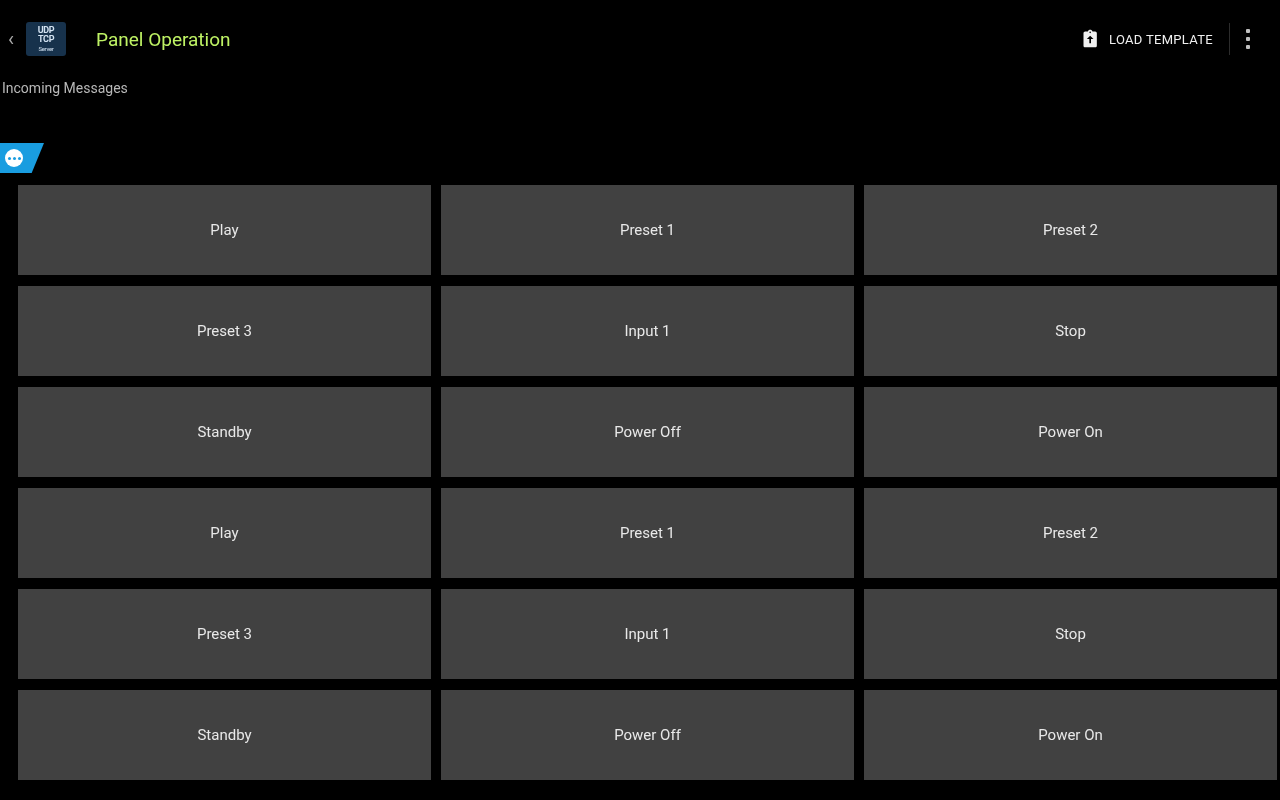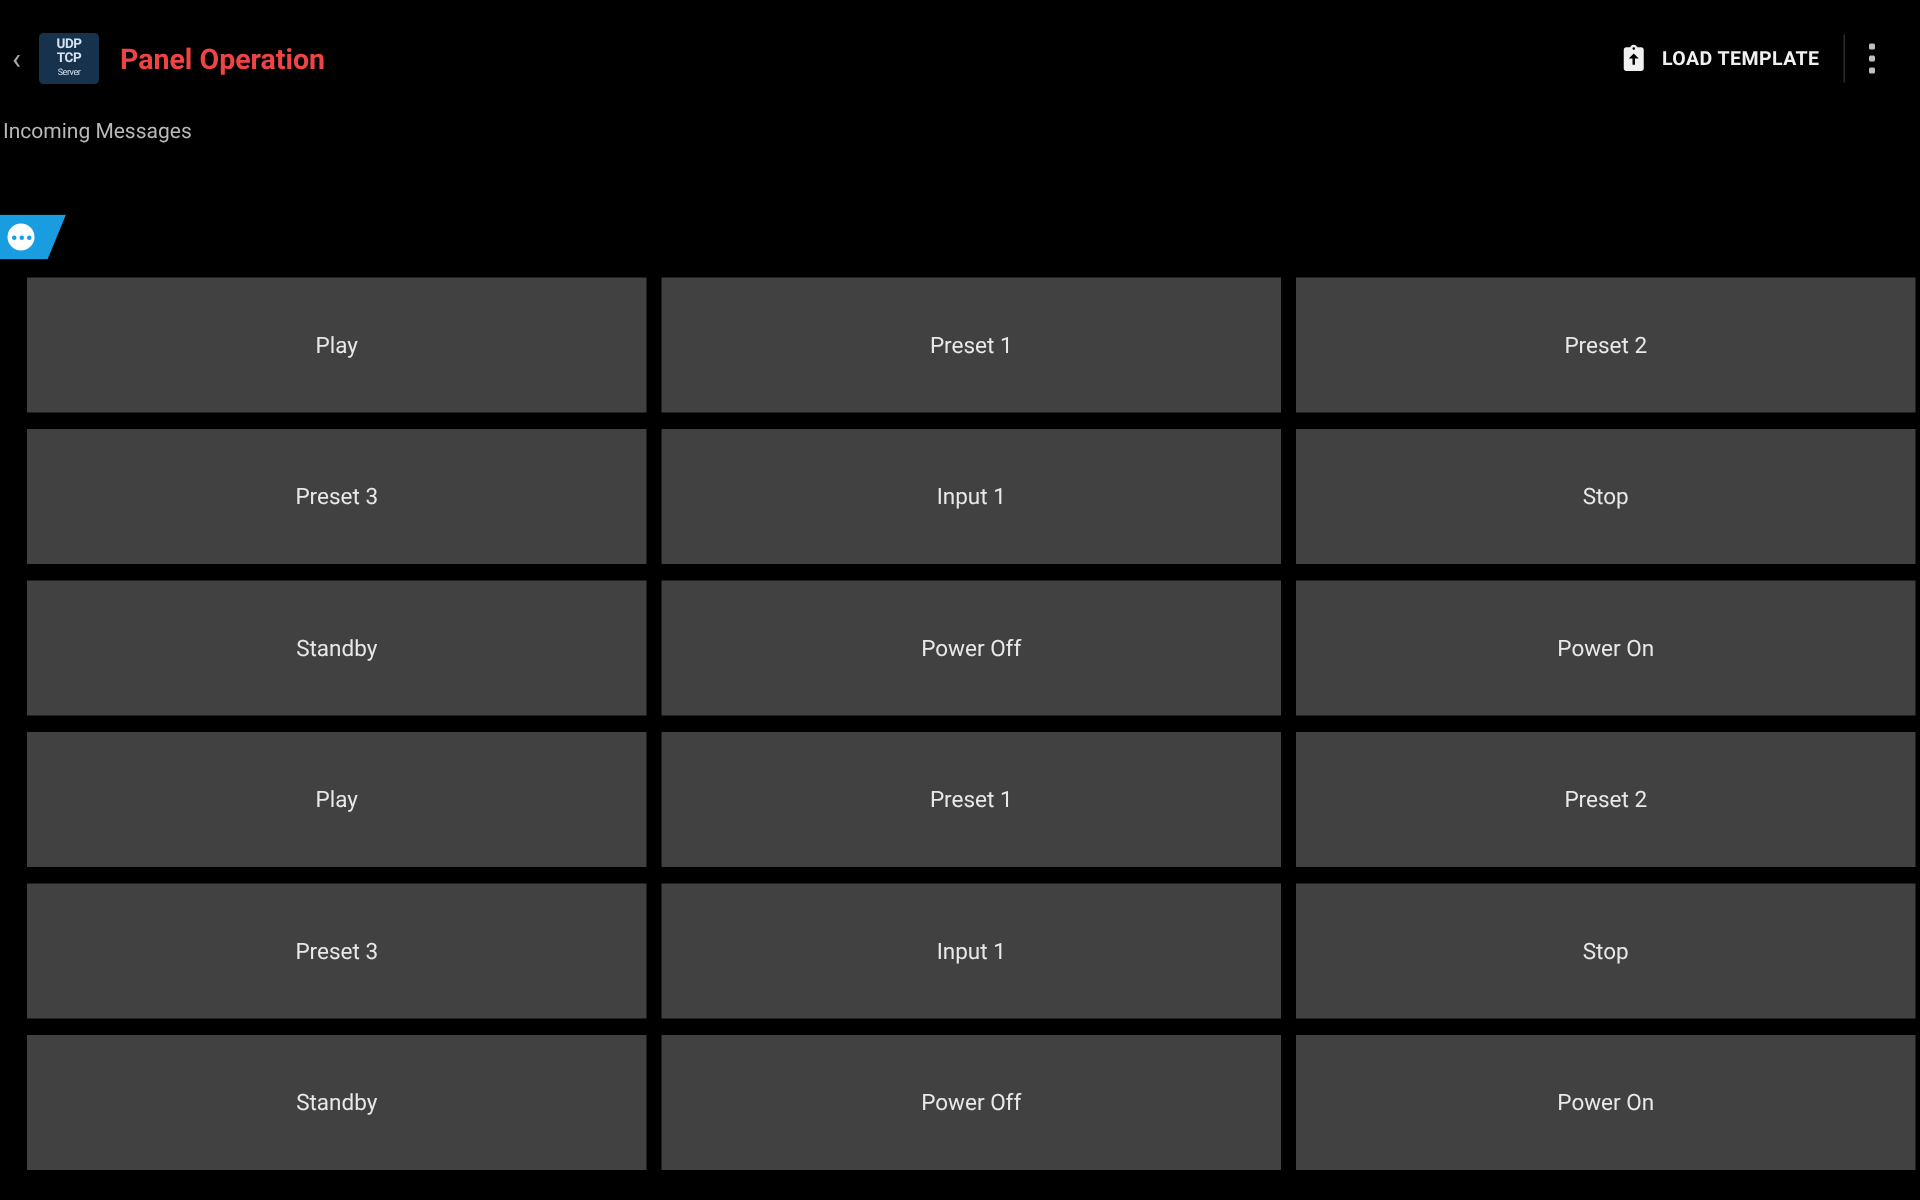--- a/index.html
+++ b/index.html
@@ -43,42 +43,42 @@
     justify-content: center;
     color: #d4e3f2;
     font-weight: 700;
     font-size: 9px;
     line-height: 9px;
     letter-spacing: -0.3px;
   }
   .app-logo .line3 { font-size: 6px; font-weight: 400; }
   .page-title {
     font-size: 19px;
-    font-weight: 700;
-    color: #ef4444;
-    margin-left: 4px;
+    font-weight: 400;
+    color: #bef264;
+    margin-left: 20px;
   }
   .header-right {
     margin-left: auto;
     display: flex;
     align-items: center;
     height: 100%;
   }
   .load-template-btn {
     display: flex;
     align-items: center;
     gap: 8px;
     padding: 0 16px;
     cursor: pointer;
     height: 100%;
   }
   .load-template-btn svg { fill: #f0f0f0; }
   .load-template-label {
     font-size: 13px;
-    font-weight: 700;
+    font-weight: 400;
     letter-spacing: 0.3px;
     color: #f0f0f0;
   }
   .vdiv {
     width: 1px;
     height: 32px;
     background: #2c2c2c;
   }
   .overflow-btn {
     padding: 0 16px;

